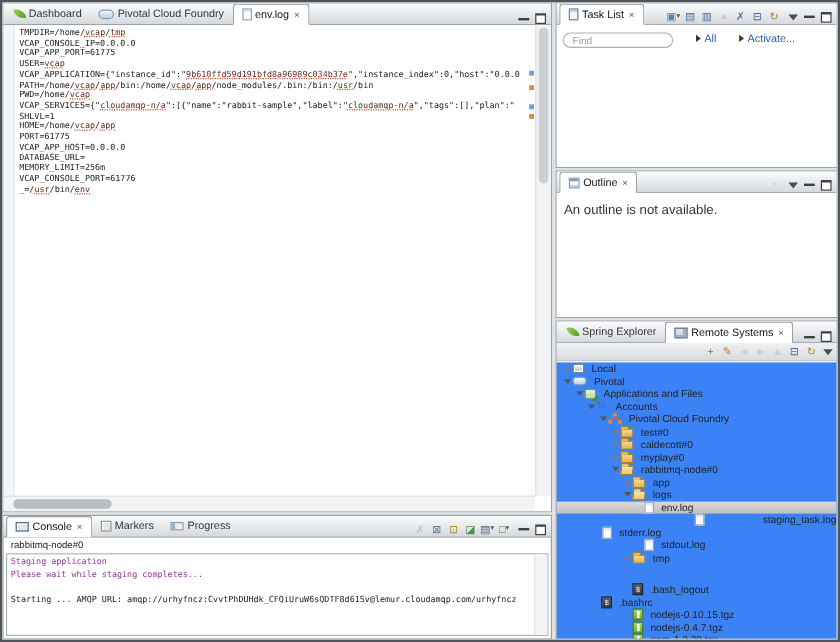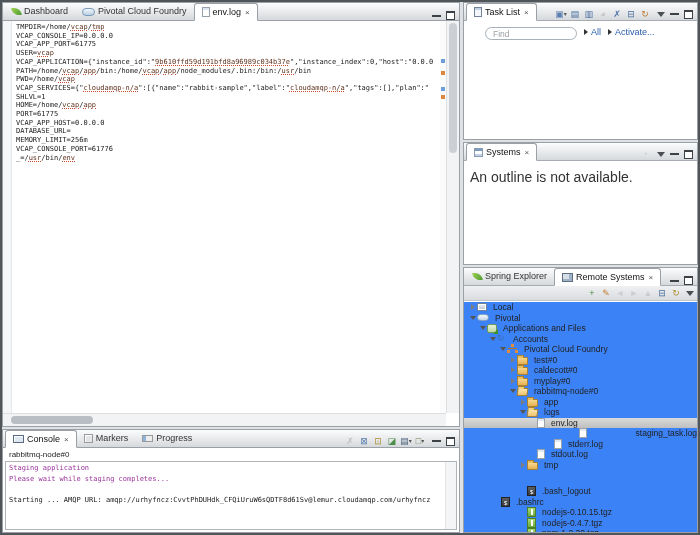--- a/index.html
+++ b/index.html
@@ -39,28 +39,28 @@
   .ed-hsb .thumb{position:absolute;top:2px;height:8px;left:8px;width:82px;background:#b9bec4;border-radius:4px;}
   
   .c-caption{position:absolute;left:3px;top:19px;height:12px;font-size:8px;color:#222;padding:1px 3px;white-space:nowrap;}
   .c-body{position:absolute;left:2px;right:2px;top:31px;bottom:2px;background:#fff;border:1px solid #b0b4b8;}
   .c-text{position:absolute;left:3px;top:1px;right:14px;bottom:1px;overflow:hidden;
           font-family:"DejaVu Sans Mono",monospace;font-size:7px;line-height:10.5px;white-space:pre;}
   .c-vsb{position:absolute;right:0;top:0;bottom:0;width:11px;background:#f4f5f6;border-left:1px solid #e2e4e6;}
   
   .phead{position:absolute;left:0;right:0;top:0;height:18px;background:linear-gradient(#fbfcfd,#d6d9dc);
          border-bottom:1px solid #a6acb2;display:flex;align-items:flex-end;padding-left:2px;}
-  .tl-body{position:absolute;top:18px;left:0;right:0;bottom:0;background:#fff;padding:6px 5px;display:flex;align-items:center;gap:7px;margin-left:16px;}
+  .tl-body{position:absolute;top:18px;left:0;right:0;bottom:0;background:#fff;padding:6px 5px;display:flex;align-items:center;gap:19px;}
   .find{width:92px;height:13px;border:1px solid #a8b0b8;border-radius:7px;font-size:8.5px;padding:0 7px;color:#333;outline:none;
         font-family:"Liberation Sans",sans-serif;}
   .find::placeholder{color:#9aa0a6;}
   .lnkrow{display:flex;align-items:center;gap:3px;}
   .tri{width:0;height:0;border-left:4px solid #333;border-top:3px solid transparent;border-bottom:3px solid transparent;}
   .lnk{color:#2a5db0;font-size:9px;white-space:nowrap;}
-  .ol-body{position:absolute;top:18px;left:0;right:0;bottom:0;background:#fff;padding:8px 6px;font-size:14px;color:#333;}
+  .ol-body{position:absolute;top:18px;left:0;right:0;bottom:0;background:#fff;padding:8px 6px;font-size:11px;color:#333;}
   .rtool{position:absolute;left:0;right:0;top:18px;height:15px;background:linear-gradient(#eef0f2,#d9dcdf);
          border-bottom:1px solid #c2c6ca;display:flex;justify-content:flex-end;align-items:center;padding:0 3px;}
   .tree{position:absolute;top:34px;left:0;right:0;bottom:0;background:#3b82f6;overflow:hidden;}
   .trow{display:flex;align-items:center;height:10.5px;font-size:8.5px;color:#222;white-space:nowrap;}
   .trow.sel{background:linear-gradient(#dadada,#bfbfbf);}
   .tw{width:9px;display:flex;justify-content:center;flex:none;}
   .arr-r{width:0;height:0;border-left:4px solid #7d7d7d;border-top:3px solid transparent;border-bottom:3px solid transparent;}
   .arr-d{width:0;height:0;border-top:4px solid #555;border-left:3px solid transparent;border-right:3px solid transparent;}
   .arr-n{width:4px;height:4px;}
   .tlbl{margin-left:3px;}
@@ -245,21 +245,21 @@
         <span class="tri"></span>
         <span class="lnk">Activate...</span>
       </span>
     </div>
   </div>
 
   <div class="panel" style="left:461px;top:140px;width:235px;height:123px;">
     <div class="phead">
       <div class="tab active">
         <span class="ic ic-outline"></span>
-        <span class="tlab">Systems</span>
+        <span class="tlab">Outline</span>
         <span class="tclose">×</span>
       </div>
       <div class="corner">
         <div class="tbar">
             <span class="tbtn dis">
               <span style="color: rgb(181, 181, 181);">◔</span>
             </span>
           </div>
         <span class="chev"></span>
         <span class="wmin"></span>
@@ -398,21 +398,21 @@
           <span class="ti ti-file"></span>
           <span class="tlbl">env.log</span>
         </div>
         <div class="trow" style="padding-left: 64px; justify-content: space-between;">
           <span class="tw">
             <span class="arr-n"></span>
           </span>
           <span class="ti ti-file"></span>
           <span class="tlbl">staging_task.log</span>
         </div>
-        <div class="trow" style="padding-left: 81px;">
+        <div class="trow" style="padding-left: 29px;">
           <span class="tw">
             <span class="arr-n"></span>
           </span>
           <span class="ti ti-file"></span>
           <span class="tlbl">stderr.log</span>
         </div>
         <div class="trow" style="padding-left: 64px;">
           <span class="tw">
             <span class="arr-n"></span>
           </span>

